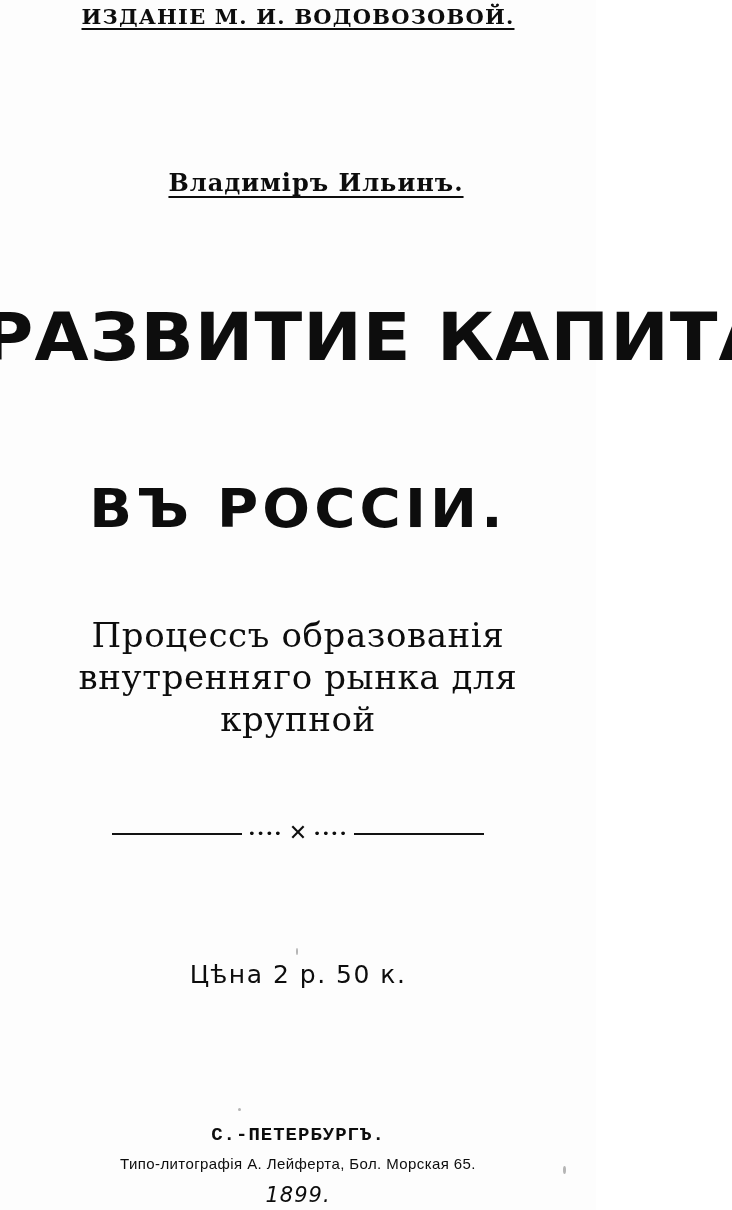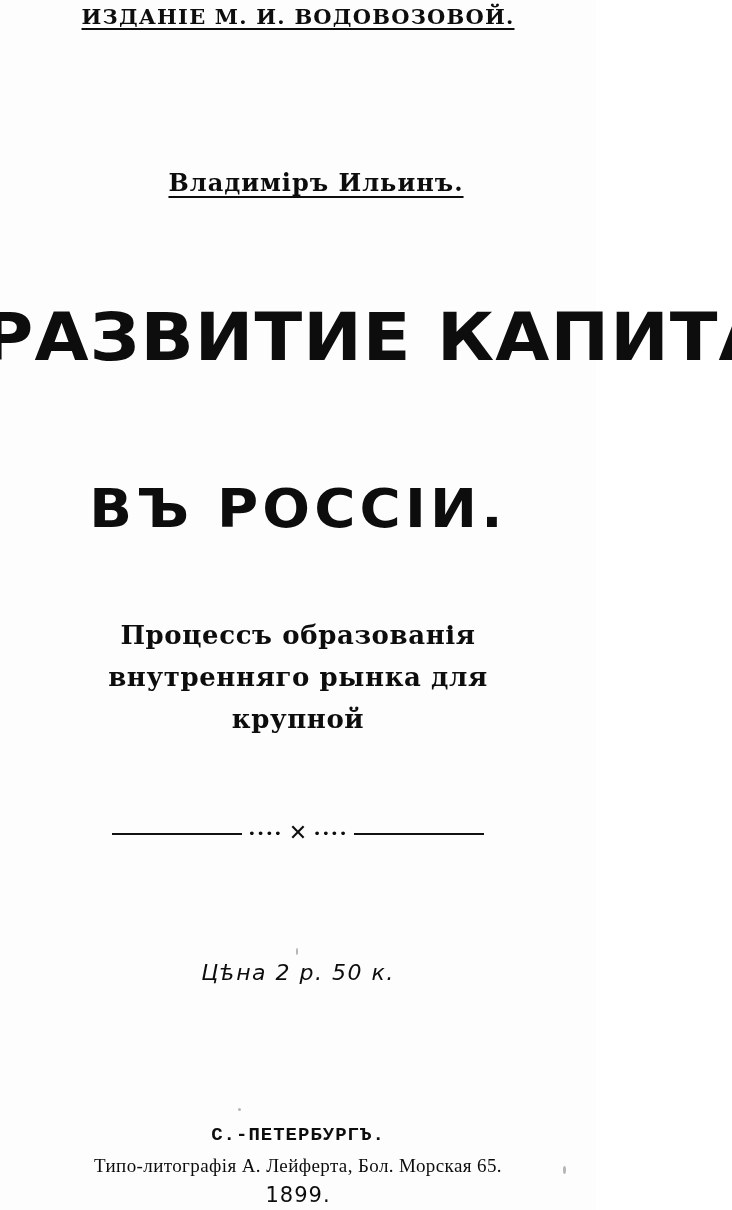--- a/index.html
+++ b/index.html
@@ -79,26 +79,25 @@
     line-height: 62px;
     letter-spacing: 4px;
     transform: scaleX(1.04);
     transform-origin: center;
   }
 
   
   .subtitle {
     top: 614px;
     font-family: "DejaVu Serif", serif;
-    font-size: 26px;
+    font-size: 34px;
     line-height: 42px;
     letter-spacing: 0.6px;
     white-space: normal;
     padding: 0 40px;
-    font-weight: bold;
   }
 
   
   .divider {
     position: absolute;
     top: 822px;
     left: 0;
     right: 0;
     height: 24px;
     display: flex;
@@ -126,44 +125,44 @@
     font-size: 22px;
     line-height: 1;
     font-weight: bold;
     margin-bottom: 2px;
   }
 
   
   .price {
     top: 960px;
     font-family: "DejaVu Sans", sans-serif;
-    font-size: 22px;
+    font-size: 25px;
     letter-spacing: 1.5px;
-    font-style: italic;
   }
 
   
   .city {
     top: 1124px;
     font-family: Liberation Mono, monospace;
     font-weight: bold;
     font-size: 19px;
     letter-spacing: 1px;
   }
   .printer {
     top: 1155px;
-    font-family: Liberation Serif, serif;
-    font-size: 19px;
+    font-family: Liberation Sans, sans-serif;
+    font-size: 15px;
     letter-spacing: 0.4px;
   }
   .year {
     top: 1183px;
     font-family: "DejaVu Sans", sans-serif;
     font-size: 21px;
     letter-spacing: 1px;
+    font-style: italic;
   }
 
   
   .speck {
     position: absolute;
     background: #6d6d6d;
     border-radius: 50%;
     opacity: .5;
   }
 </style>

